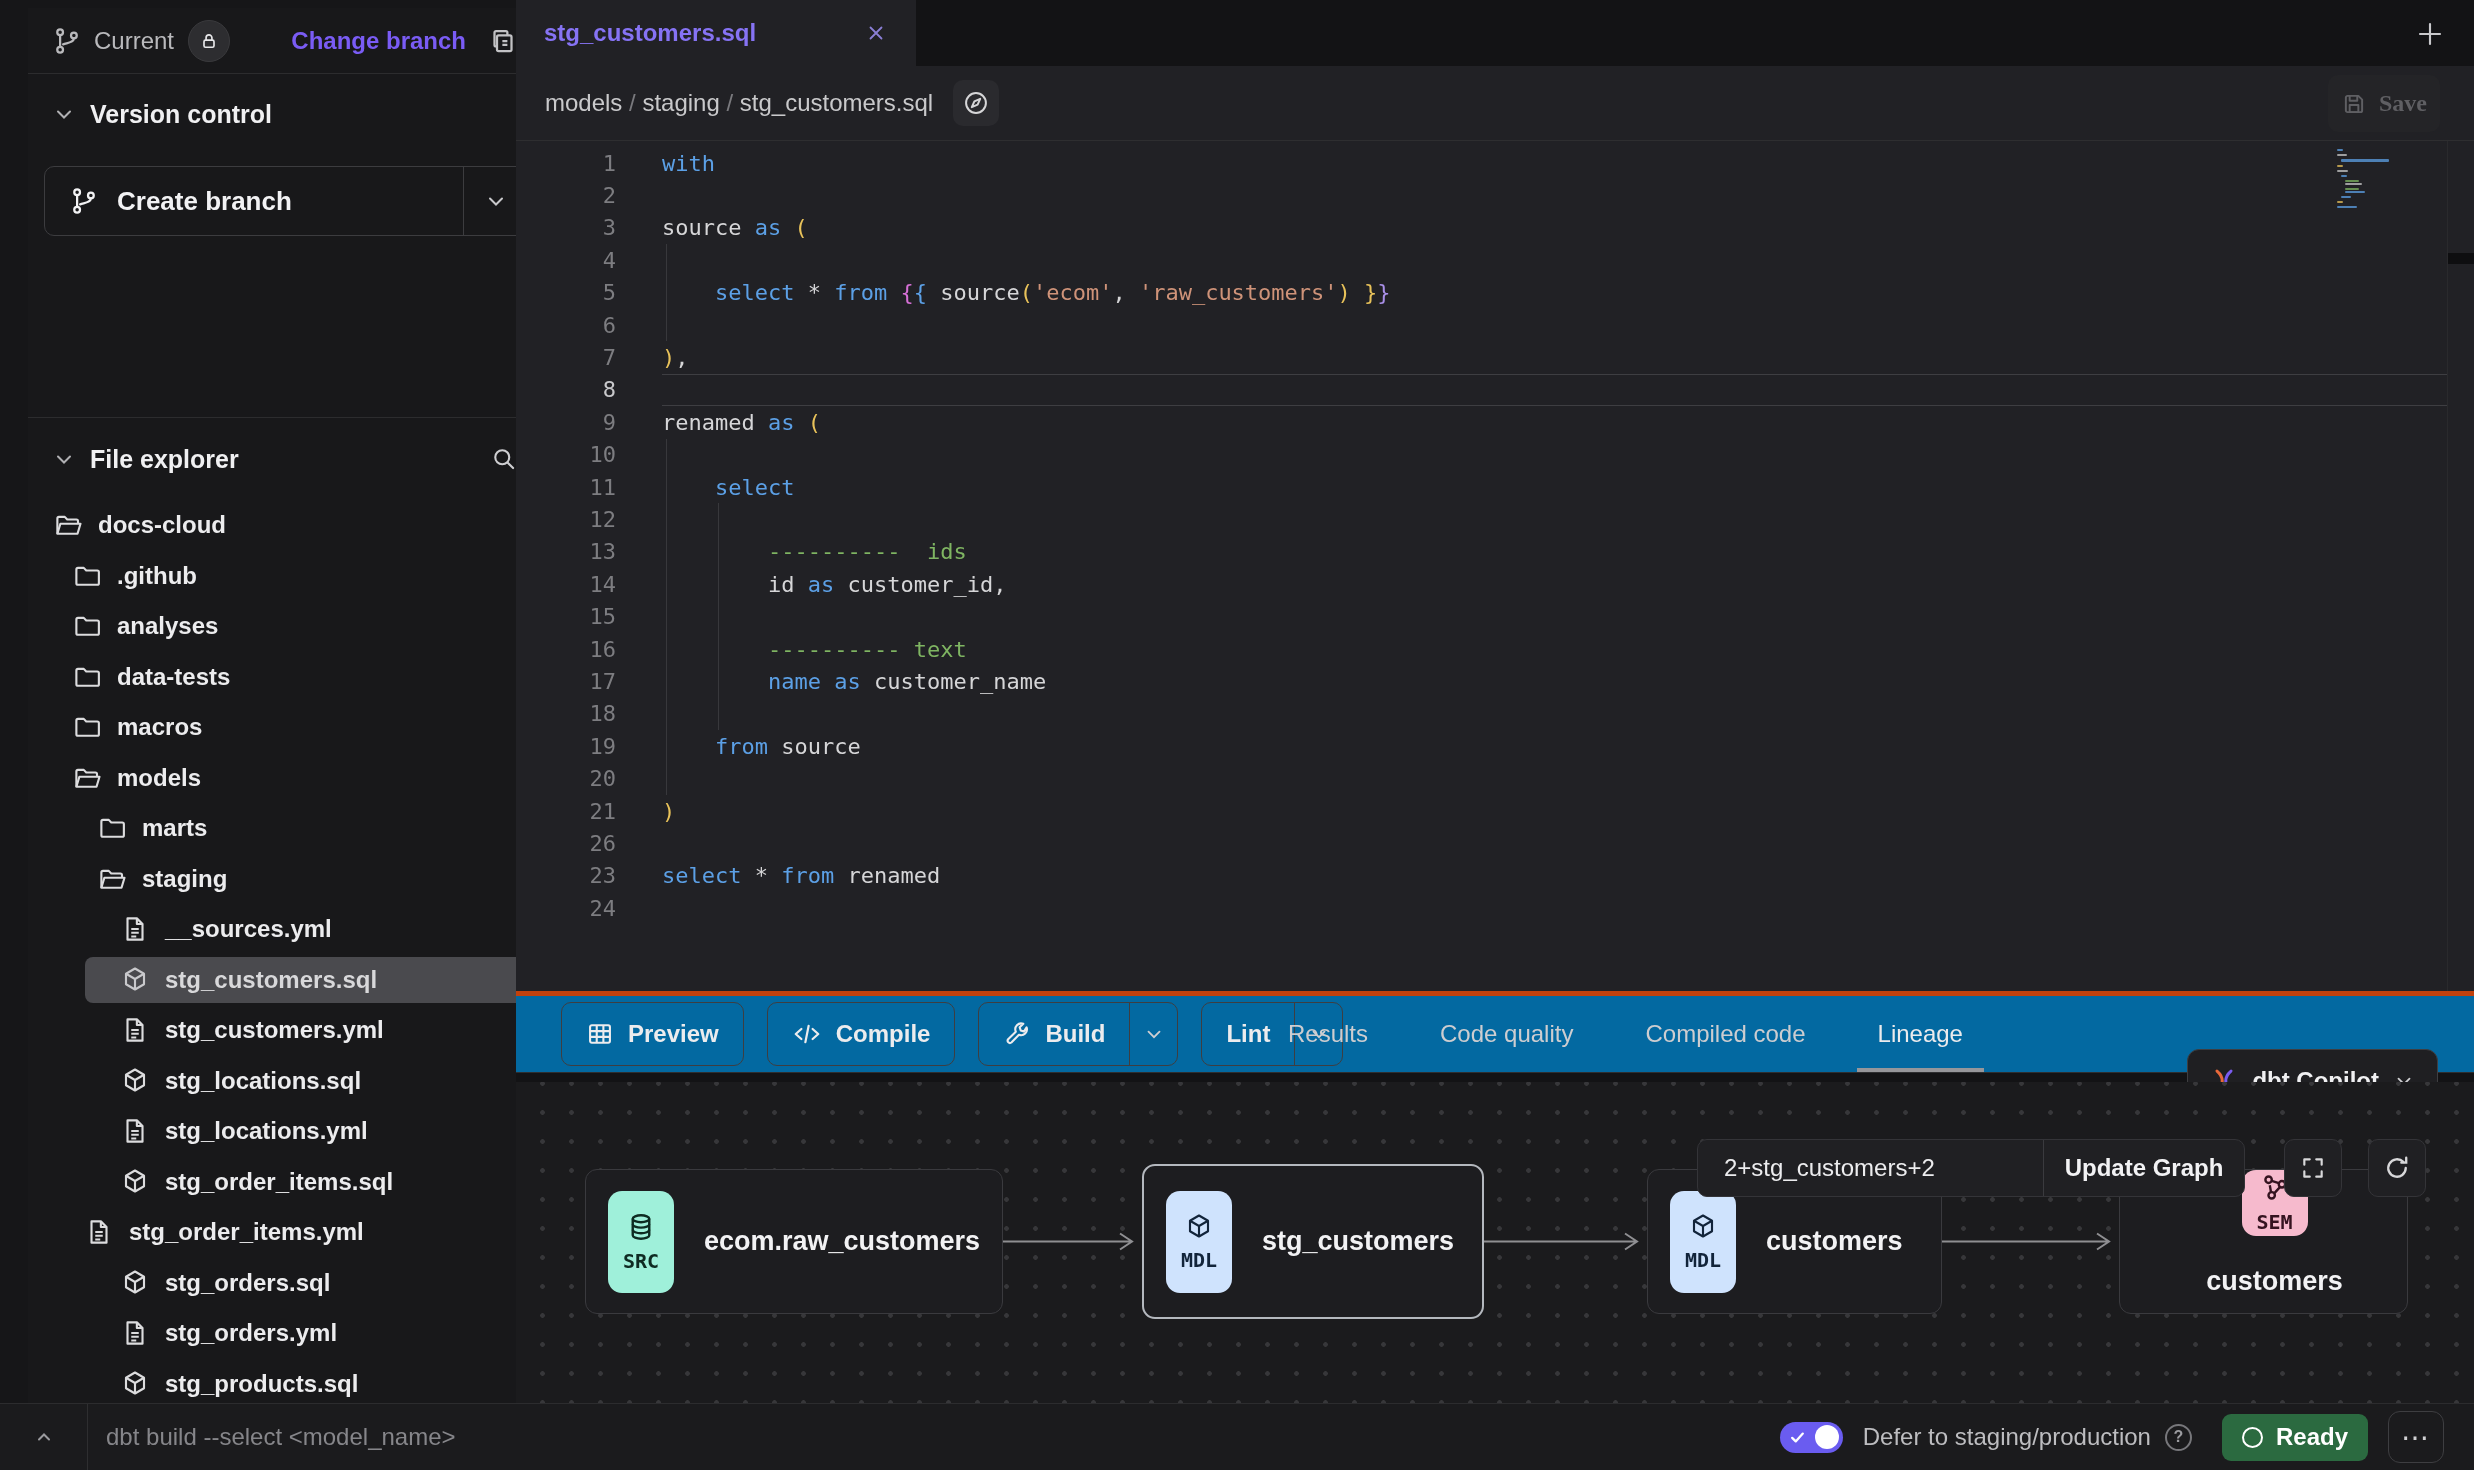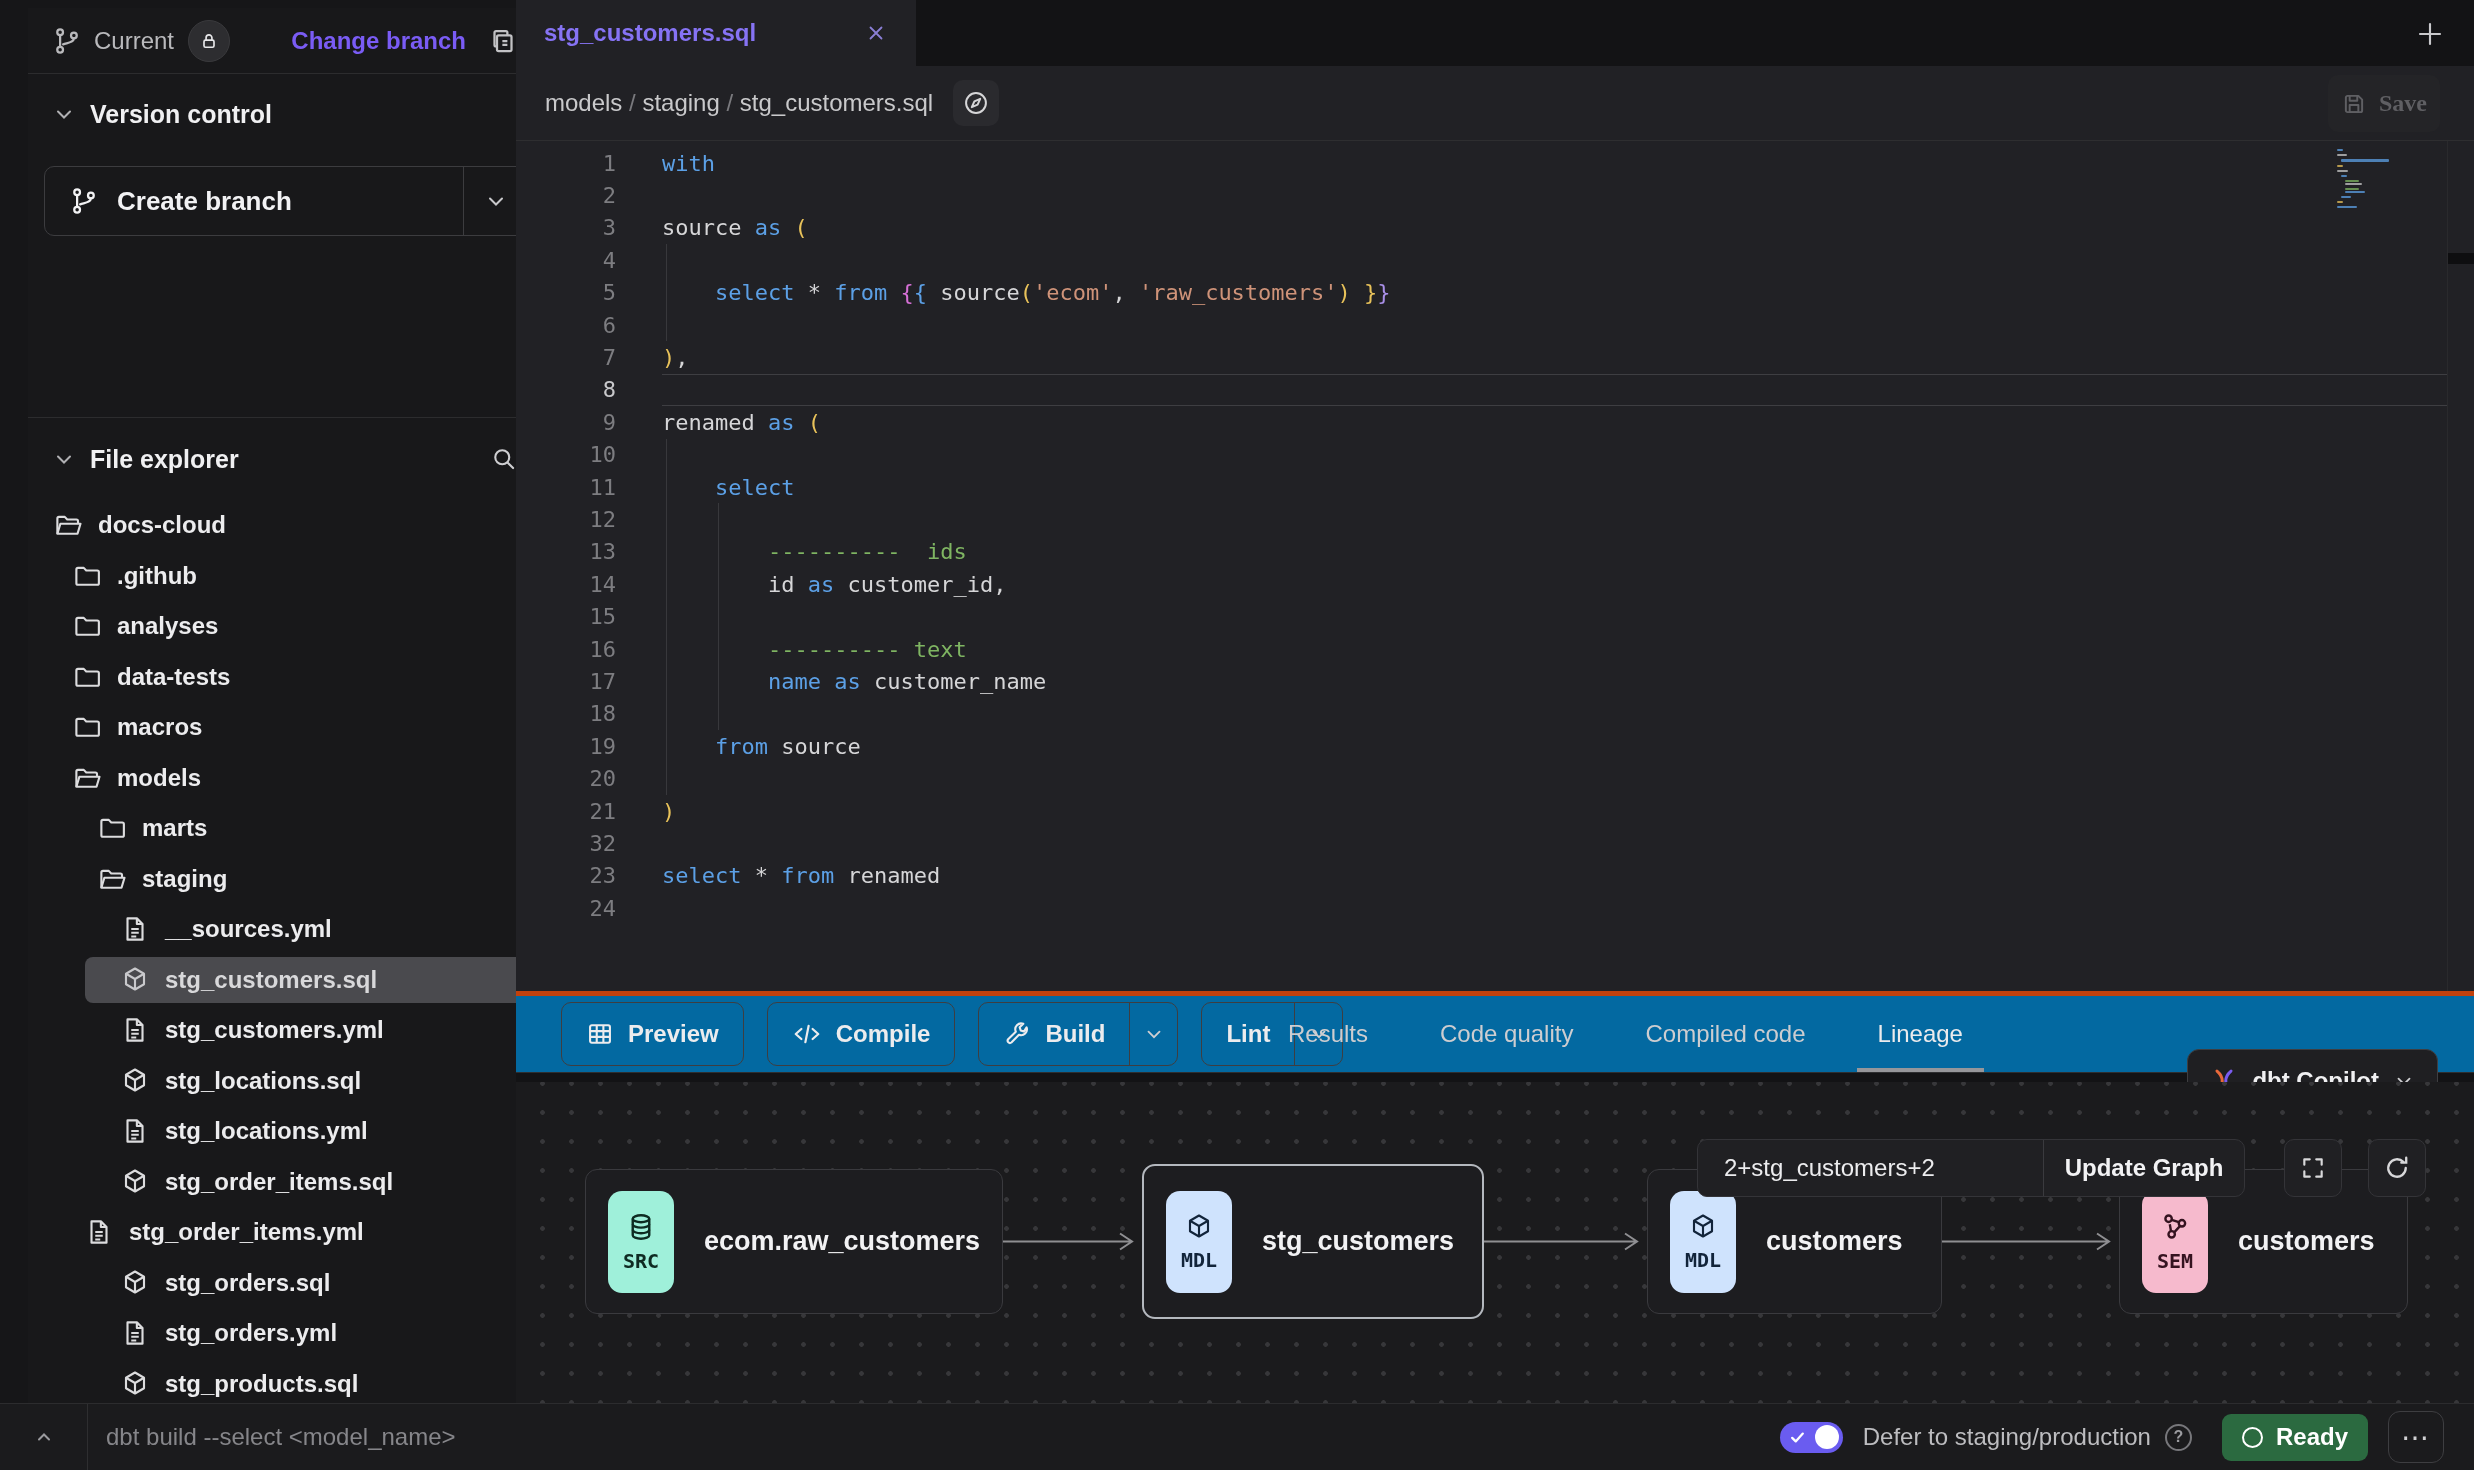--- a/index.html
+++ b/index.html
@@ -499,21 +499,21 @@
           </div>
           <div class="code-line">
             <span class="ln">20</span>
             <span class="lc"></span>
           </div>
           <div class="code-line">
             <span class="ln">21</span>
             <span class="lc"><span class="tok-y">)</span></span>
           </div>
           <div class="code-line">
-            <span class="ln">32</span>
+            <span class="ln">26</span>
             <span class="lc"></span>
           </div>
           <div class="code-line">
             <span class="ln">23</span>
             <span class="lc"><span class="tok-kw">select </span><span class="tok-pl">* </span><span class="tok-kw">from </span><span class="tok-pl">renamed</span></span>
           </div>
           <div class="code-line">
             <span class="ln">24</span>
             <span class="lc"></span>
           </div>
@@ -652,21 +652,21 @@
               <span>
                 <svg width="30" height="30" viewBox="0 0 24 24" fill="none" stroke="currentColor" stroke-width="1.7" stroke-linejoin="round">
                   <path d="M12 2.8l7.2 4.2v8.4L12 19.6 4.8 15.4V7z"></path>
                   <path d="M4.8 7L12 11.2 19.2 7M12 11.2v8.4"></path>
                 </svg>
               </span>
               <span class="blbl">MDL</span>
             </span>
             <span class="nlabel">customers</span>
           </div>
-          <div class="lnode" style="left: 1603px; top: 87px; width: 289px; height: 145px;">
+          <div class="lnode" style="left: 1603px; top: 87px; width: 289px; height: 145px; flex-direction: column;">
             <span class="lbadge" style="background:#f6bacd;color:#351320;">
               <span>
                 <svg width="32" height="32" viewBox="0 0 24 24" fill="none" stroke="currentColor" stroke-width="1.8">
                   <circle cx="7.2" cy="5.8" r="2.4"></circle>
                   <circle cx="17.2" cy="9.2" r="2.4"></circle>
                   <circle cx="9.5" cy="17.5" r="2.4"></circle>
                   <path d="M9.5 6.6l5.4 1.8M8.1 9.9l.9 5.2M11.4 16l4.3-4.7"></path>
                 </svg>
               </span>
               <span class="blbl">SEM</span>

